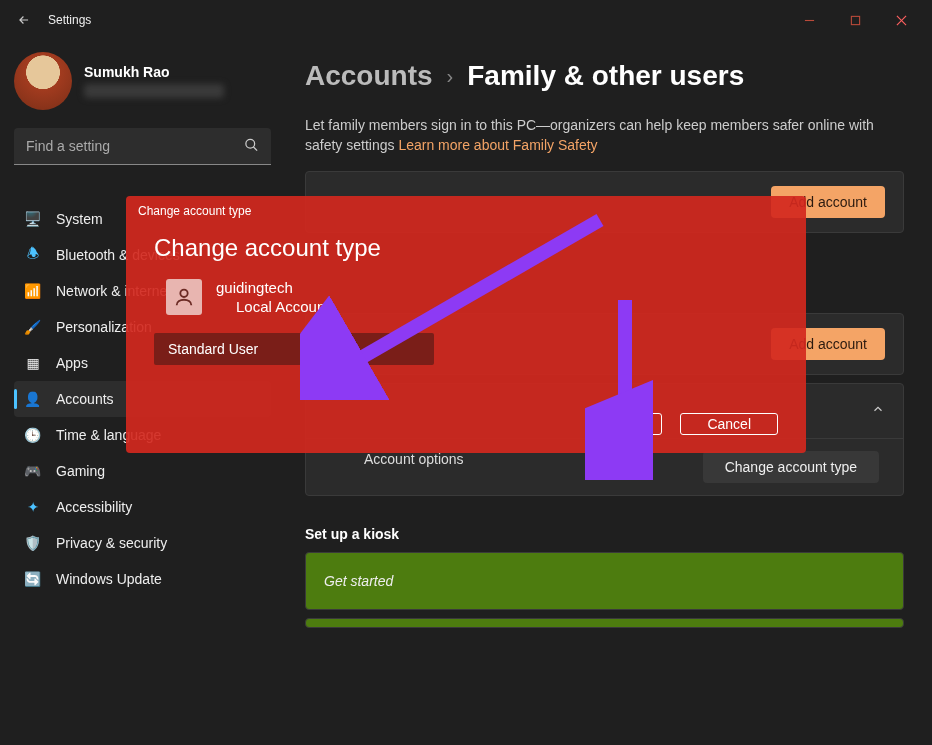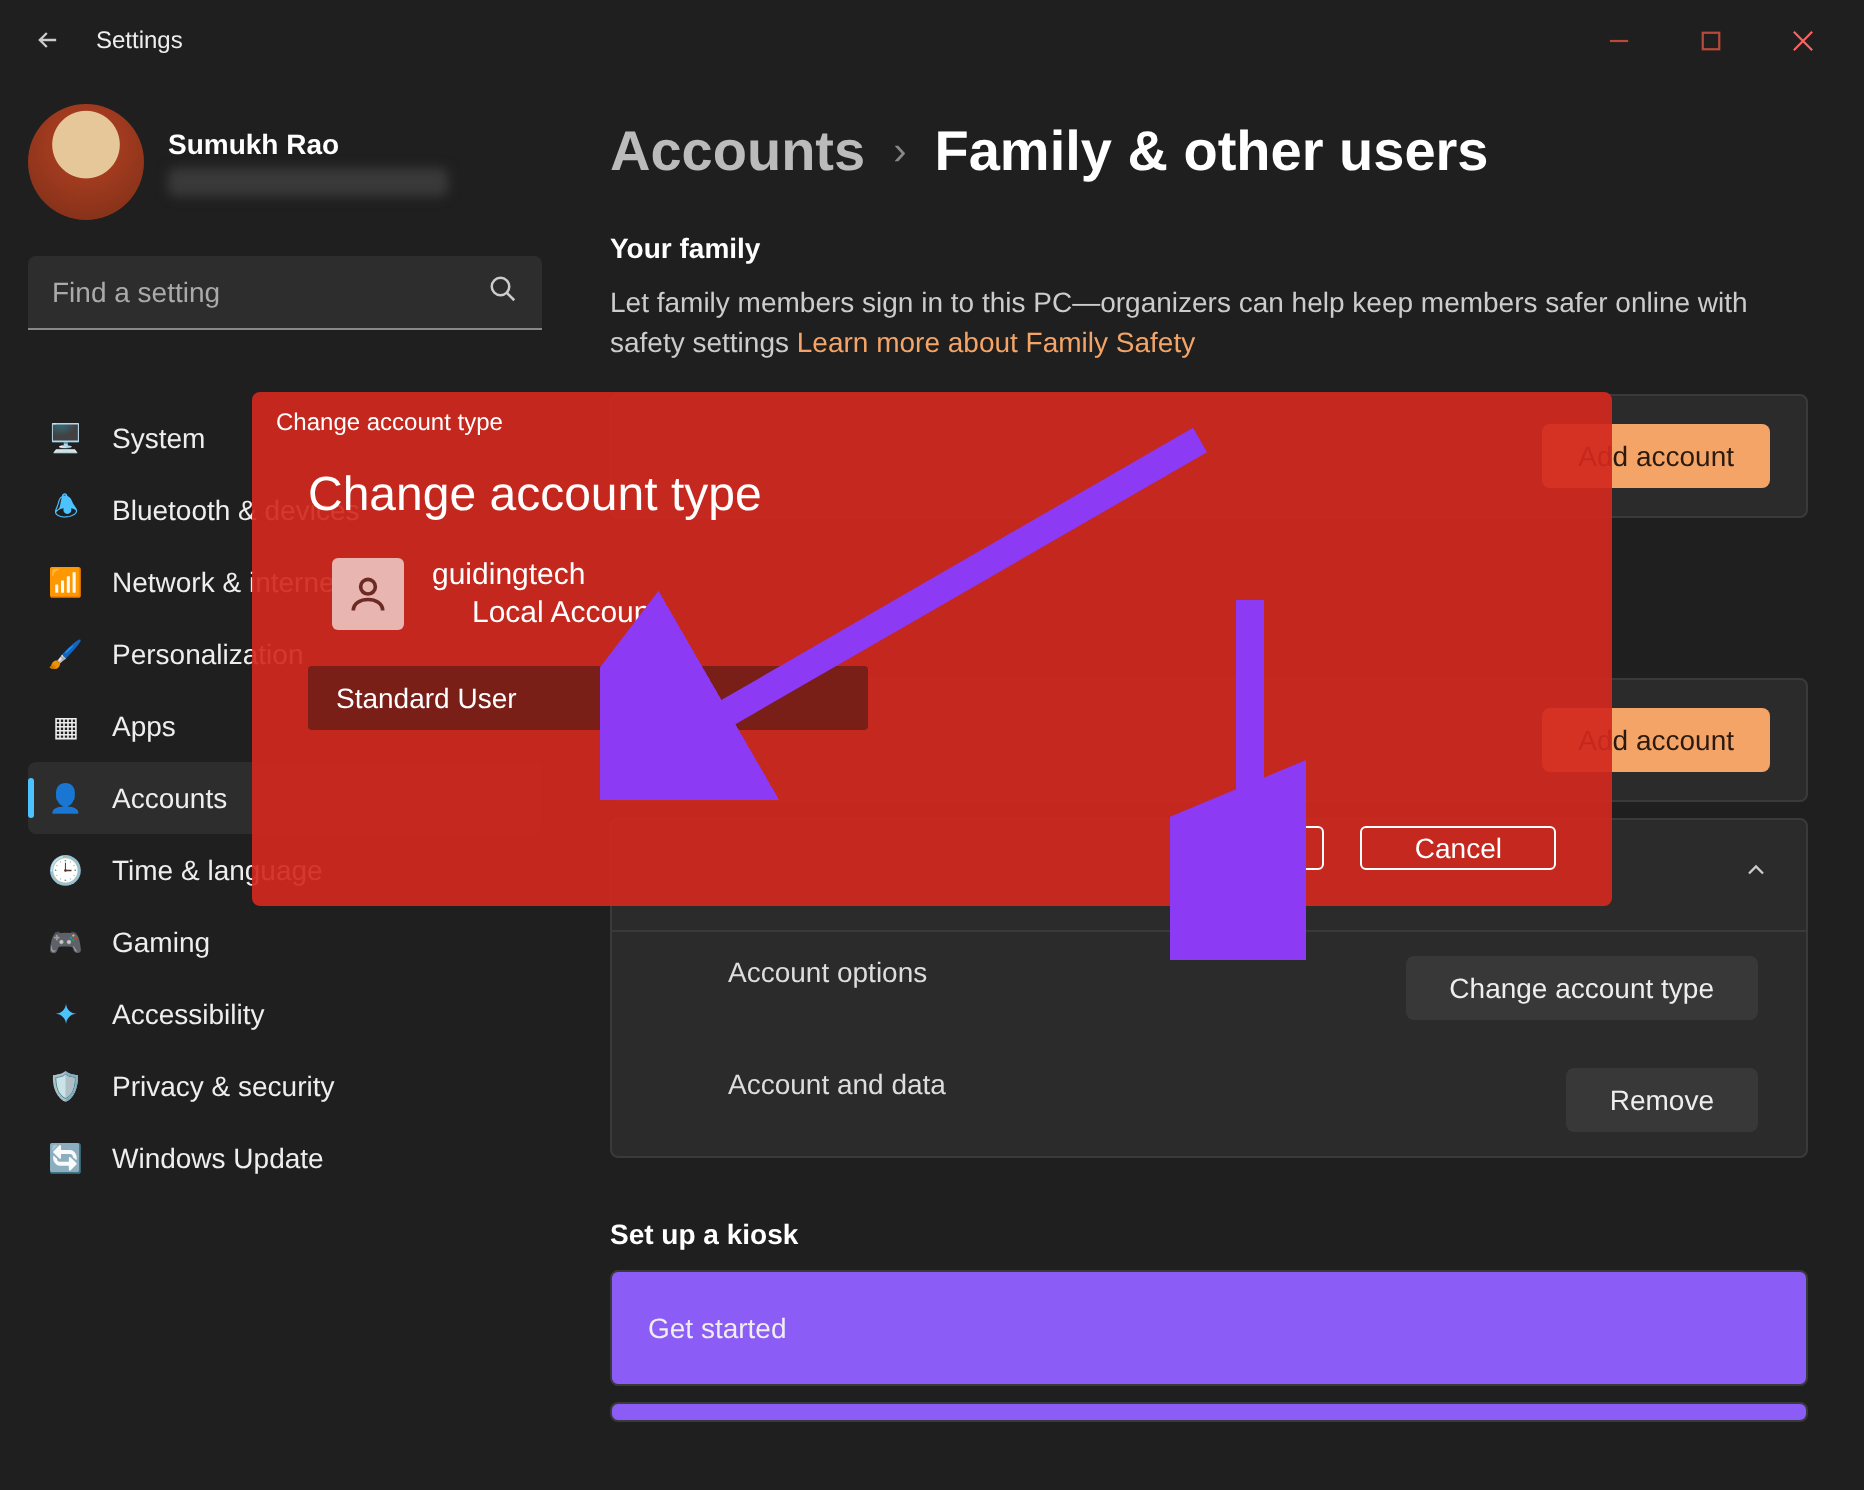--- a/index.html
+++ b/index.html
@@ -42,21 +42,21 @@
 
 .card { background: #2b2b2b; border: 1px solid #3a3a3a; border-radius: 4px; padding: 14px 18px; display: flex; align-items: center; justify-content: space-between; margin-bottom: 8px; }
 .btn-accent { background: #f4a466; color: #2b1a0f; border: none; padding: 8px 18px; border-radius: 4px; font-size: 14px; cursor: pointer; }
 .btn-plain { background: #383838; color: #eee; border: none; padding: 8px 22px; border-radius: 4px; font-size: 14px; cursor: pointer; }
 
 .expand-card { background: #2b2b2b; border: 1px solid #3a3a3a; border-radius: 4px; margin-bottom: 8px; }
 .expand-head { display: flex; align-items: center; justify-content: flex-end; padding: 18px; border-bottom: 1px solid #3a3a3a; }
 .chev { color: #ccc; }
 .expand-row { display: flex; align-items: flex-start; justify-content: space-between; padding: 12px 24px 12px 58px; font-size: 14px; color: #ddd; }
 
-.kiosk-card { background: #8b5cf6; border: 1px solid #3a3a3a; border-radius: 4px; padding: 20px 18px; font-size: 14px; color: #eee; margin-bottom: 8px; }
+.kiosk-card { background: #4d7c0f; border: 1px solid #3a3a3a; border-radius: 4px; padding: 20px 18px; font-size: 14px; color: #eee; margin-bottom: 8px; font-style: italic; }
 
 
 .dialog { position: absolute; top: 196px; left: 126px; width: 680px; background: rgba(210, 40, 30, 0.92); border-radius: 4px; padding-bottom: 18px; z-index: 10; }
 .dialog .dtitle-bar { font-size: 12px; color: #fff; padding: 8px 12px; }
 .dialog .dheading { font-size: 24px; font-weight: 400; color: #fff; padding: 8px 28px 16px; }
 .dialog .acct-row { display: flex; align-items: center; gap: 14px; padding: 0 40px 18px; }
 .dialog .acct-icon { width: 36px; height: 36px; background: #e8b5b0; border-radius: 3px; display: flex; align-items: center; justify-content: center; color: #6b2a24; }
 .dialog .acct-name { font-size: 15px; color: #fff; line-height: 1.35; }
 .dialog .acct-sub { font-size: 15px; color: #fff; margin-left: 20px; }
 .dialog .dropdown { margin: 0 28px 0 28px; width: 280px; background: #4a1511; border-radius: 2px; overflow: hidden; }
@@ -172,21 +172,20 @@
     </ul>
   </aside>
 
   <main class="main">
     <div class="breadcrumb">
       <span class="bc-parent">Accounts</span>
       <span class="bc-sep">›</span>
       <span class="bc-current">Family &amp; other users</span>
     </div>
 
-    <div class="section-title">Your family</div>
     <p class="section-desc">
       <span>Let family members sign in to this PC—organizers can help keep members safer online with safety settings  </span>
       <a href="#">Learn more about Family Safety</a>
     </p>
 
     <div class="card">
       <span></span>
       <button class="btn-accent">Add account</button>
     </div>
 
@@ -201,24 +200,20 @@
       <div class="expand-head">
         <span class="chev">
           <svg width="14" height="14" viewBox="0 0 24 24" fill="none" stroke="currentColor" stroke-width="2">
               <path d="M6 15l6-6 6 6"></path>
             </svg>
         </span>
       </div>
       <div class="expand-row">
         <span>Account options</span>
         <button class="btn-plain">Change account type</button>
-      </div>
-      <div class="expand-row">
-        <span>Account and data</span>
-        <button class="btn-plain">Remove</button>
       </div>
     </div>
 
     <div style="height:22px;"></div>
     <div class="section-title">Set up a kiosk</div>
     <div class="kiosk-card">
       <span>Get started</span>
     </div>
     <div class="kiosk-card" style="height:10px;padding:4px;"></div>
   </main>

